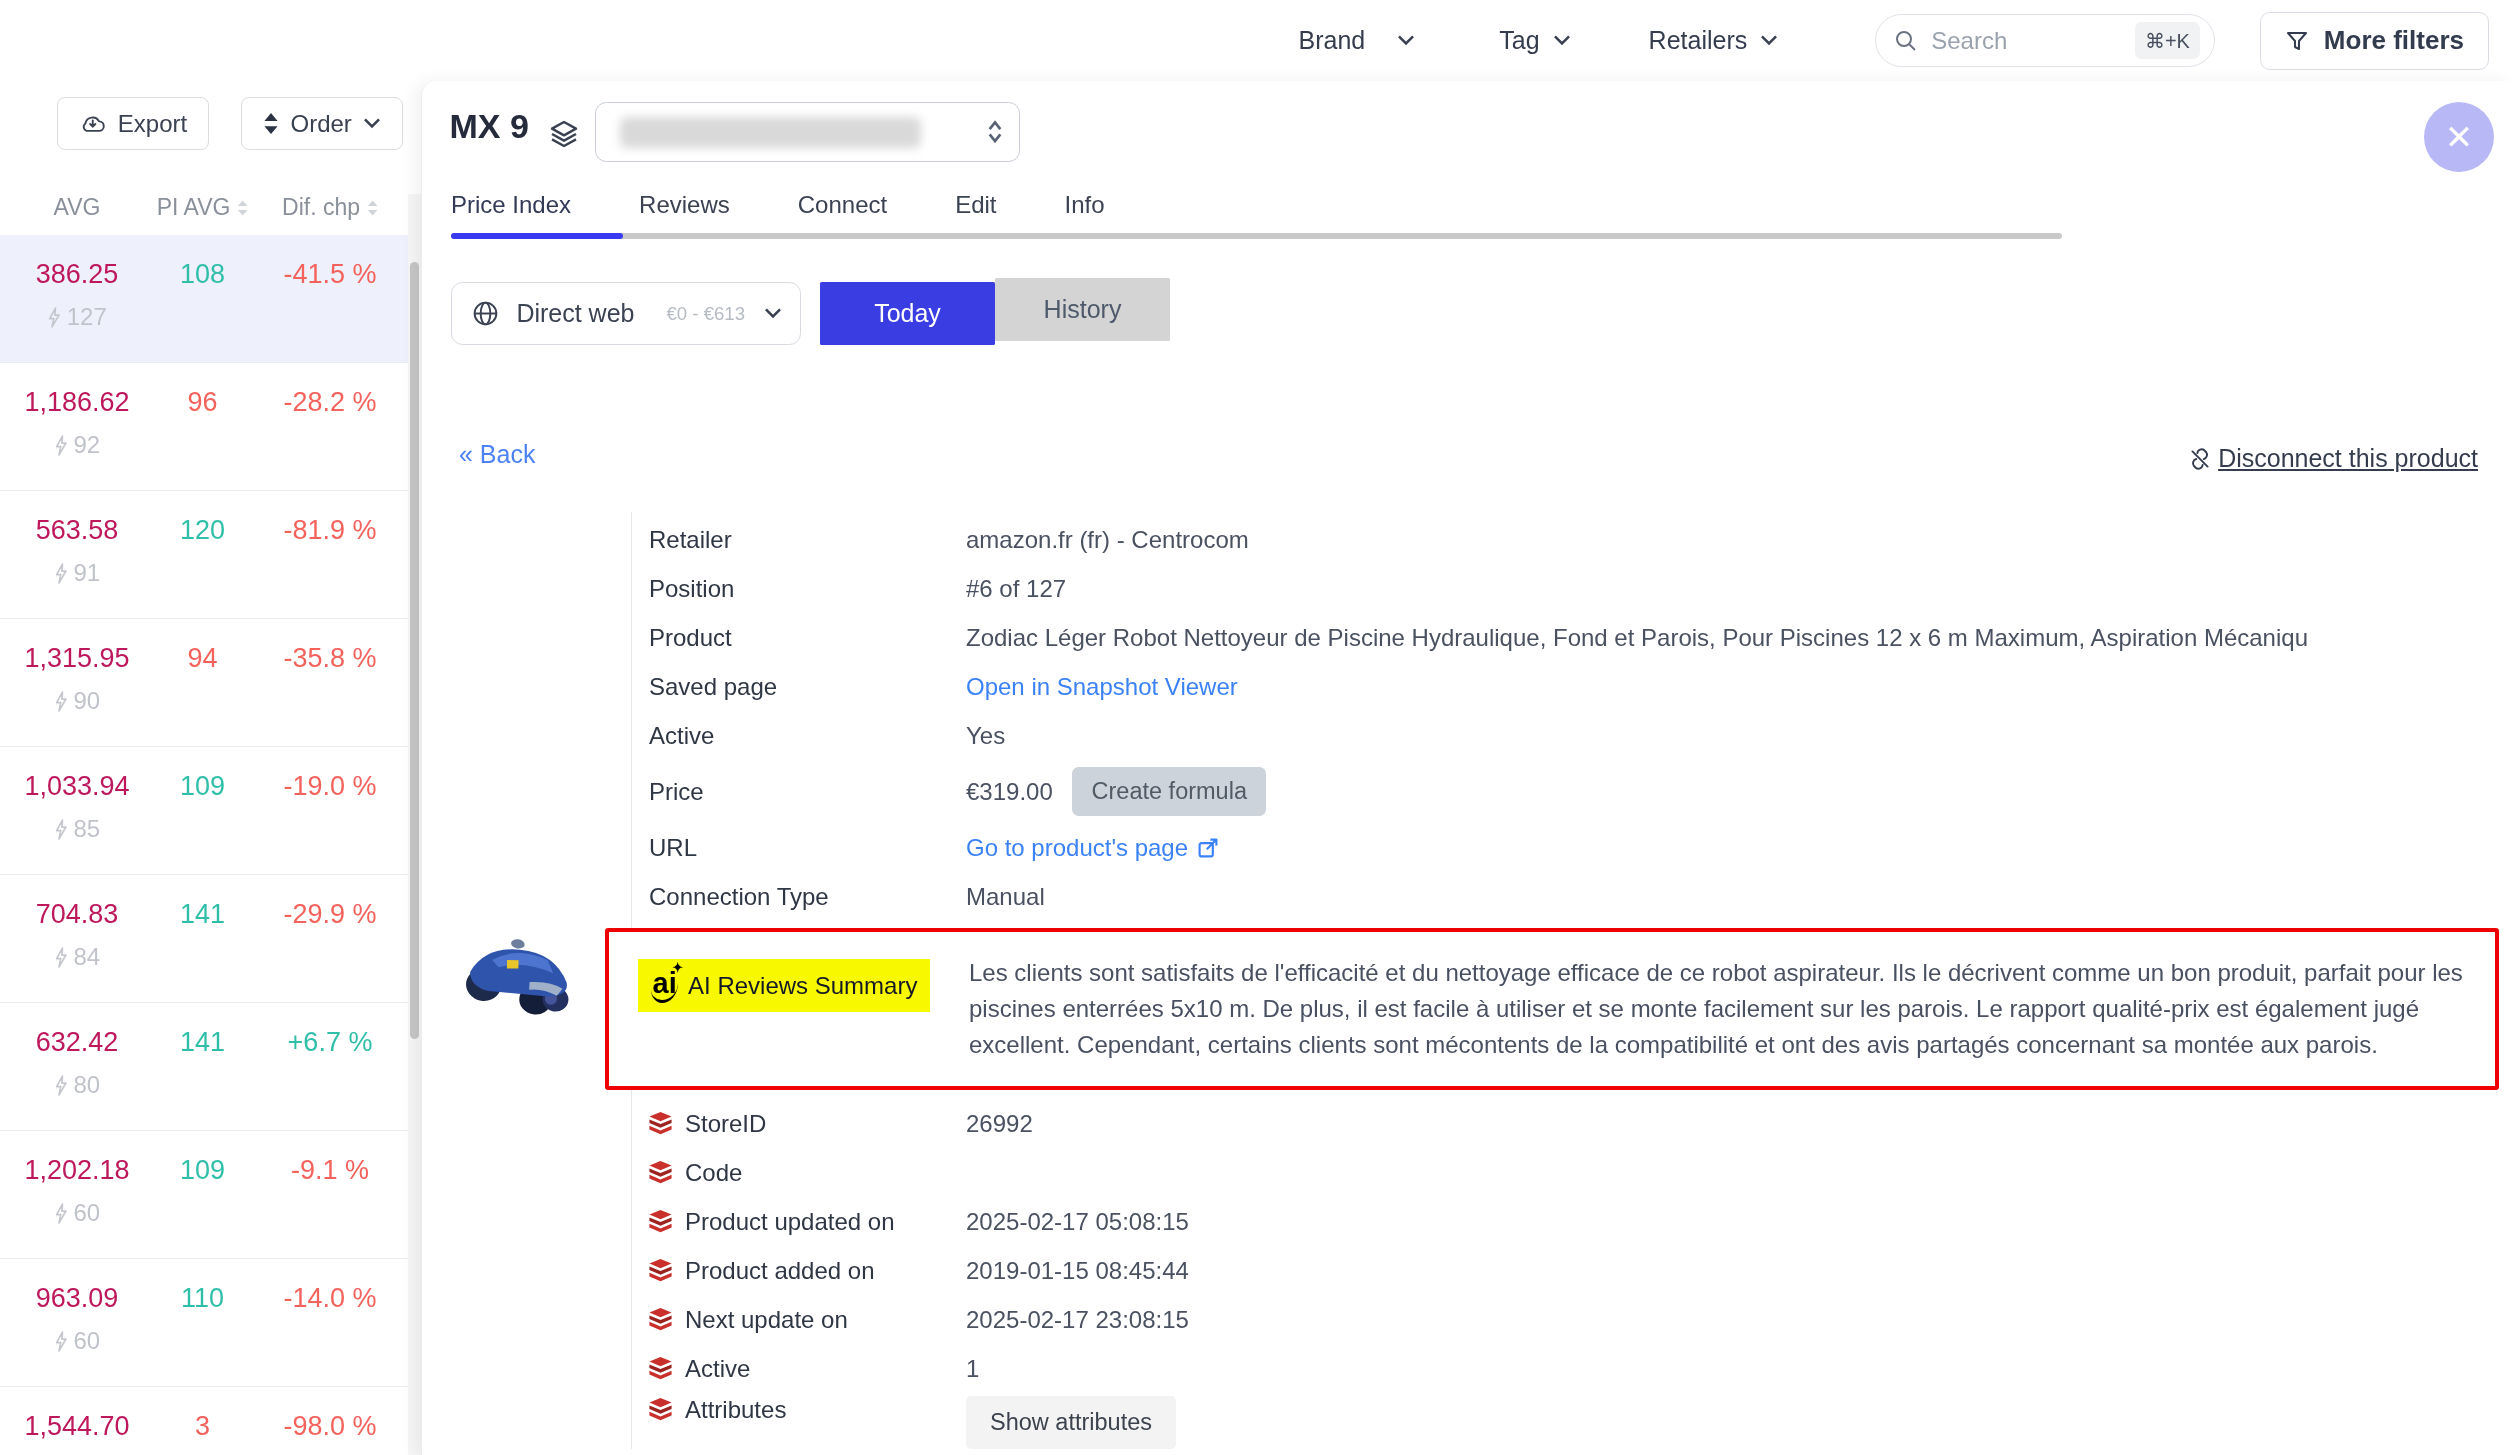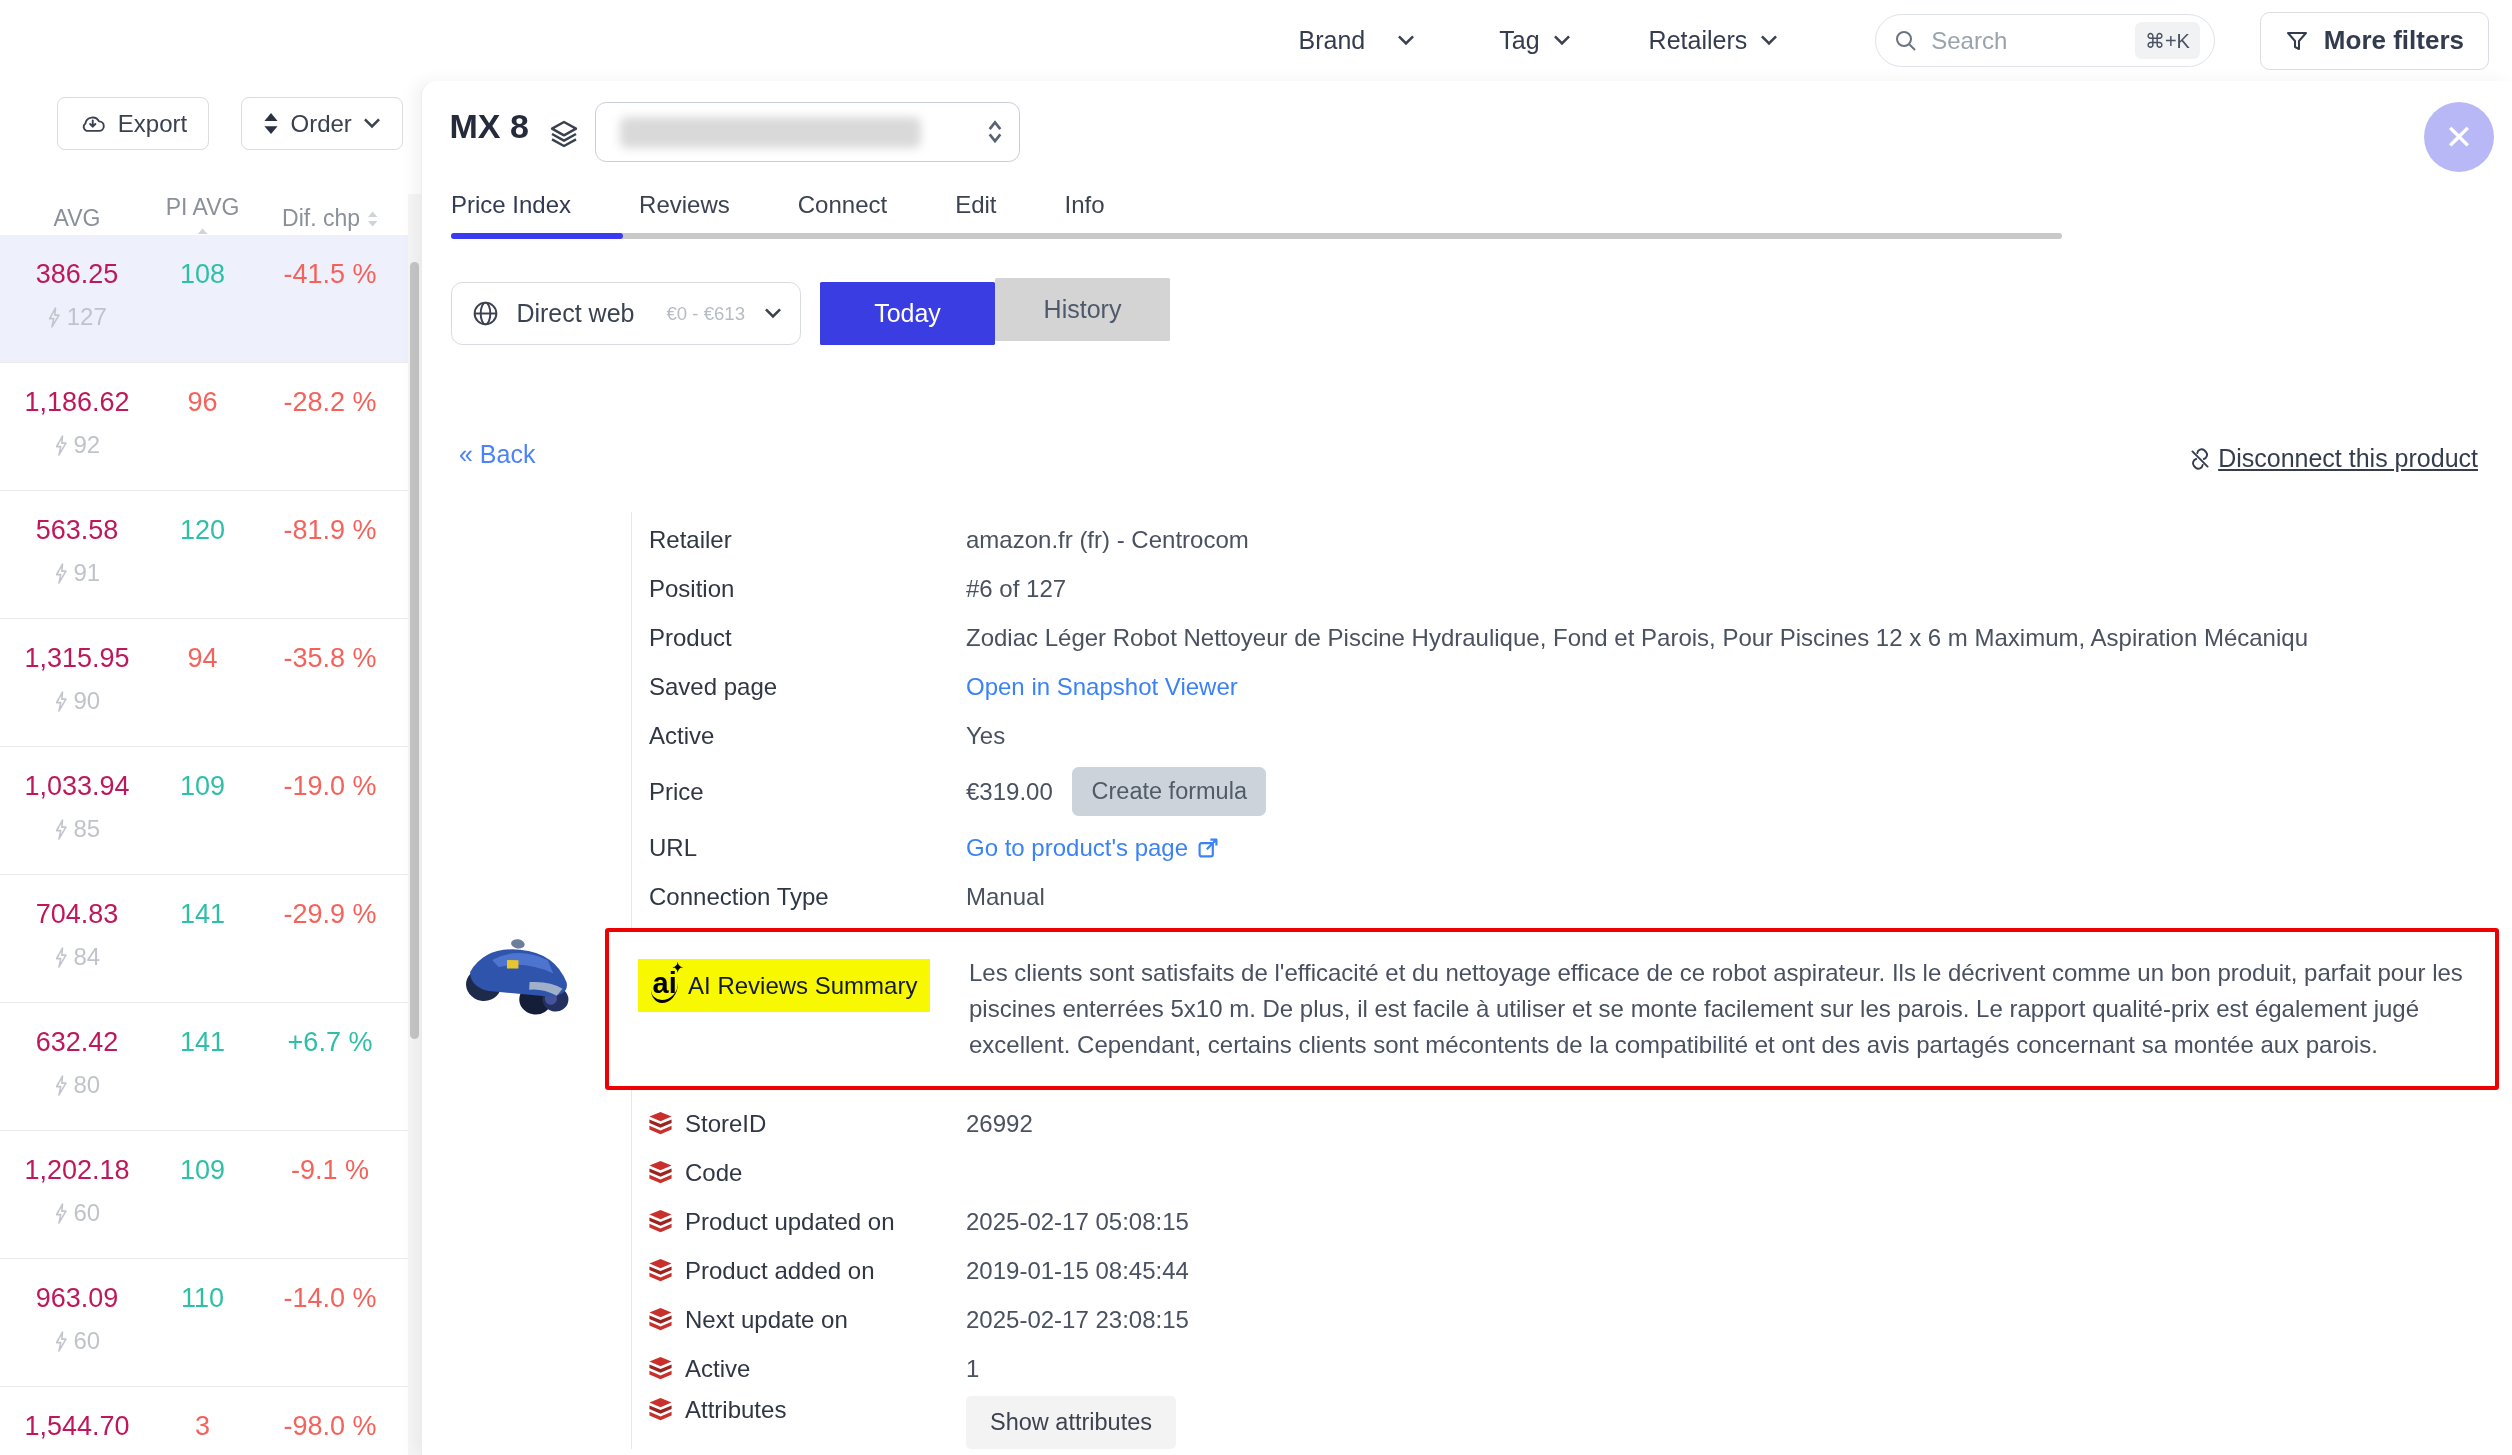--- a/index.html
+++ b/index.html
@@ -23,21 +23,21 @@
   .morefilters{ height:58px; border:1.6px solid #d9dde3; border-radius:9.7px; background:#fff;
     display:flex; align-items:center; gap:14.6px; padding:0 24px; font-size:26px; font-weight:bold; color:#333c4e; cursor:pointer; }
 
   
   .sidebar{ position:absolute; left:0; top:81px; width:421px; height:1374px; background:#fff; }
   .sb-actions{ position:absolute; left:57px; top:16px; display:flex; gap:32px; }
   .sb-btn{ height:53px; border:1.6px solid #dcdcdc; border-radius:8px; background:#fff;
     display:flex; align-items:center; gap:11.3px; padding:0 21px; font-size:24px; color:#3a4150; cursor:pointer; }
   .sb-head{ position:absolute; left:0; top:113px; width:409px; display:flex; font-size:23px; color:#8a9099; }
   .sb-head .h{ display:flex; align-items:center; justify-content:center; gap:6.5px; }
-  .h-avg{ width:154px; } .h-pi{ width:97px;flex-direction:column; } .h-dif{ width:158px; }
+  .h-avg{ width:154px; } .h-pi{ width:97px; } .h-dif{ width:158px; }
   .sb-rows{ position:absolute; left:0; top:154px; width:409px; }
   .sb-row{ position:relative; height:128px; border-bottom:0.8px solid #ececec; }
   .sb-row.highlighted{ background:#eef0fb; }
   .sb-row .avg{ position:absolute; left:0; top:24px; width:154px; text-align:center; font-size:27px; color:#be185d; }
   .sb-row .pi{ position:absolute; left:154px; top:24px; width:97px; text-align:center; font-size:27px; }
   .sb-row .dif{ position:absolute; left:251px; top:24px; width:158px; text-align:center; font-size:27px; }
   .sb-row .cnt{ position:absolute; left:0; top:68px; width:154px; display:flex; align-items:center; justify-content:center; gap:4.9px;
     font-size:24px; color:#c0c4ca; }
   .teal{ color:#2fbfa9; } .red{ color:#f4625c; }
   .sb-scroll{ position:absolute; right:0; top:113px; bottom:0; width:13px; background:#f6f6f6; }
@@ -285,21 +285,21 @@
         <span class="pi red">3</span>
         <span class="dif red">-98.0 %</span>
       </div>
     </div>
   <div class="sb-scroll">
       <div class="sb-thumb"></div>
     </div>
 </div>
 
 <div class="main">
-  <div class="title">MX 8</div>
+  <div class="title">MX 9</div>
   <span class="layers">
     <svg width="32" height="32" viewBox="0 0 24 24" fill="none" stroke="#3a4150" stroke-width="1.8" stroke-linejoin="round">
         <path d="M12 3 L21 8 L12 13 L3 8 Z"></path>
         <path d="M3 12 L12 17 L21 12"></path>
         <path d="M3 16 L12 21 L21 16"></path>
       </svg>
   </span>
   <div class="prod-select">
     <div class="blurbar"></div>
     <svg class="updown" width="16" height="27.5" viewBox="0 0 12 20" fill="none" stroke="#596273" stroke-width="2">

